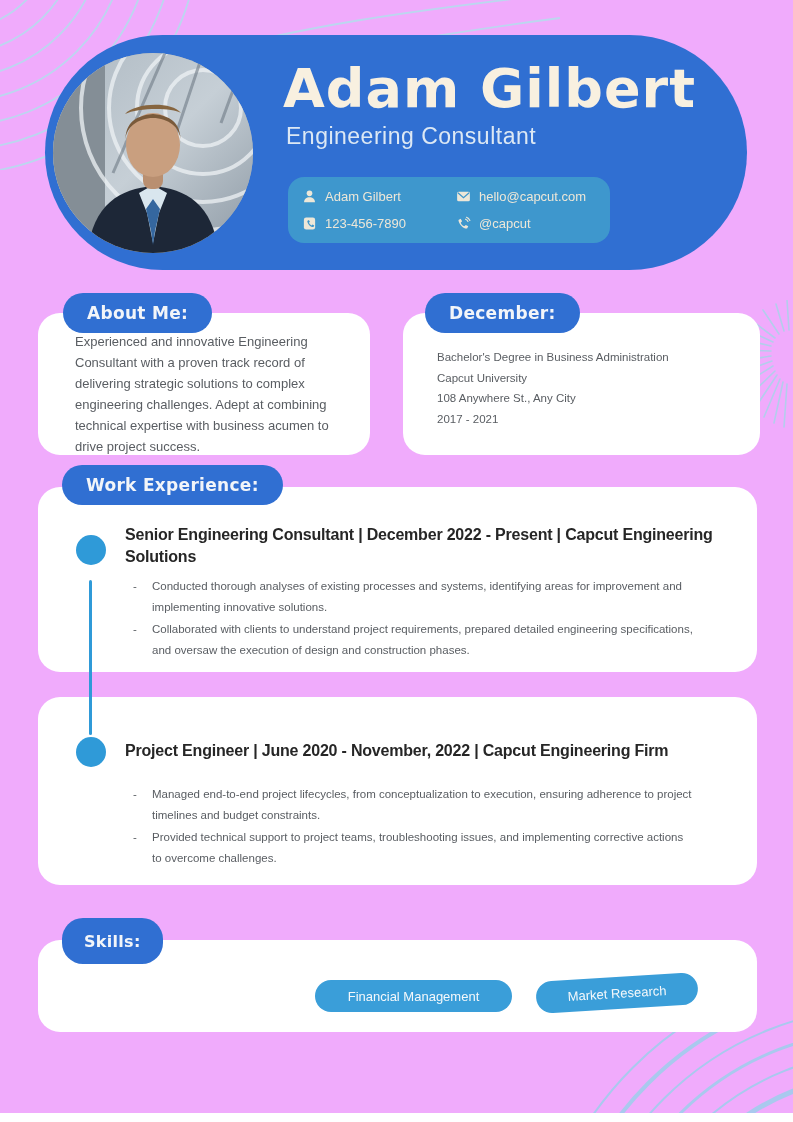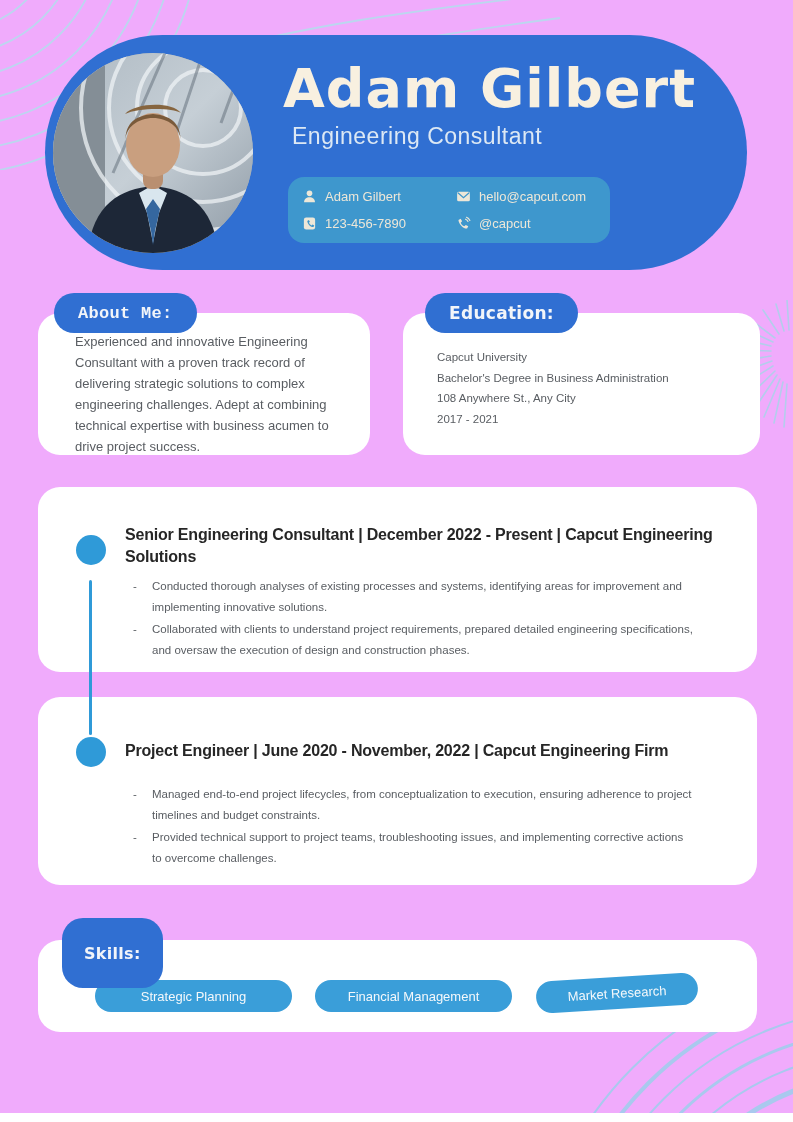--- a/index.html
+++ b/index.html
@@ -23,21 +23,21 @@
   .photo{
     position:absolute;left:8px;top:18px;width:200px;height:200px;border-radius:50%;
     overflow:hidden;background:#9aa7b1;
   }
   .name{
     position:absolute;left:238px;top:22px;
     font-family:"DejaVu Sans",sans-serif;font-weight:bold;font-size:54px;
     color:#f8f0e0;letter-spacing:1px;white-space:nowrap;
   }
   .subtitle{
-    position:absolute;left:247px;top:88px;
+    position:absolute;left:241px;top:88px;
     font-size:23px;color:#dce8f4;letter-spacing:.5px;white-space:nowrap;
   }
   .contact-box{
     position:absolute;left:243px;top:142px;width:322px;height:66px;
     background:#3e97cd;border-radius:16px;
     display:grid;grid-template-columns:150px 1fr;grid-auto-rows:1fr;
     align-items:center;padding:6px 14px;box-sizing:border-box;column-gap:4px;
   }
   .contact-item{display:flex;align-items:center;gap:8px;font-size:13px;color:#ede7d8;white-space:nowrap;}
   .contact-item .cicon{flex:0 0 auto;width:15px;height:15px;}
@@ -217,34 +217,35 @@
           <path d="M2.6 4.2 l2.4-1.3 1.5 2.7 -1.5 1.5 c.8 1.8 2 3 3.9 3.9 l1.5-1.5 2.7 1.5 -1.3 2.4 c-3 .6 -8.7-3.8 -9.2-9.2 z" fill="#ede7d8"></path>
           <path d="M10.2 3.4 a4.2 4.2 0 0 1 2.6 2.4" stroke="#ede7d8" stroke-width="1.2" fill="none" stroke-linecap="round"></path>
           <path d="M11.2 1.4 a6.4 6.4 0 0 1 3.6 3.4" stroke="#ede7d8" stroke-width="1.2" fill="none" stroke-linecap="round"></path>
         </svg>
         <span>@capcut</span>
       </div>
     </div>
   </div>
 
   <div class="card card-about"></div>
-  <div class="pill" style="left:54px;top:293px;font-family:Liberation Mono, monospace;">About Me:</div>
+  <div class="pill" style="left:63px;top:293px;">About Me:</div>
   <div class="about-text">Experienced and innovative Engineering Consultant with a proven track record of delivering strategic solutions to complex engineering challenges. Adept at combining technical expertise with business acumen to drive project success.</div>
 
   <div class="card card-edu"></div>
-  <div class="pill" style="left:425px;top:293px;">Education:</div>
+  <div class="pill" style="left:425px;top:293px;">December:</div>
   <div class="edu-text">
+    <span>Bachelor's Degree in Business Administration</span>
     <span>Capcut University</span>
-    <span>Bachelor's Degree in Business Administration</span>
     <span>108 Anywhere St., Any City</span>
     <span>2017 - 2021</span>
   </div>
 
   <div class="card card-work1"></div>
   <div class="card card-work2"></div>
+  <div class="pill" style="left:62px;top:465px;">Work Experience:</div>
 
   <div class="tdot dot1"></div>
   <div class="tline"></div>
   <div class="tdot dot2"></div>
 
   <div class="job-title jt1">Senior Engineering Consultant | December 2022 - Present | Capcut Engineering Solutions</div>
   <div class="bullets b1">
     <div class="bullet">
       <span class="dash">-</span>
       <span class="btxt">Conducted thorough analyses of existing processes and systems, identifying areas for improvement and implementing innovative solutions.</span>
@@ -261,19 +262,18 @@
       <span class="dash">-</span>
       <span class="btxt">Managed end-to-end project lifecycles, from conceptualization to execution, ensuring adherence to project timelines and budget constraints.</span>
     </div>
     <div class="bullet">
       <span class="dash">-</span>
       <span class="btxt">Provided technical support to project teams, troubleshooting issues, and implementing corrective actions to overcome challenges.</span>
     </div>
   </div>
 
   <div class="card card-skills"></div>
-  <div class="pill" style="left:62px;top:918px;height:38px;padding:16px 22px;font-size:16px;">Skills:</div>
-  <div class="skill sk1">Strategic Planning</div>
+  <div class="pill" style="left:62px;top:918px;height:38px;padding:4px 22px;font-size:16px;">Skills:</div>
   <div class="skill sk2">Financial Management</div>
   <div class="skill sk3">Market Research</div>
 
   <div class="bottom-strip"></div>
 </div>
 
 </body></html>

